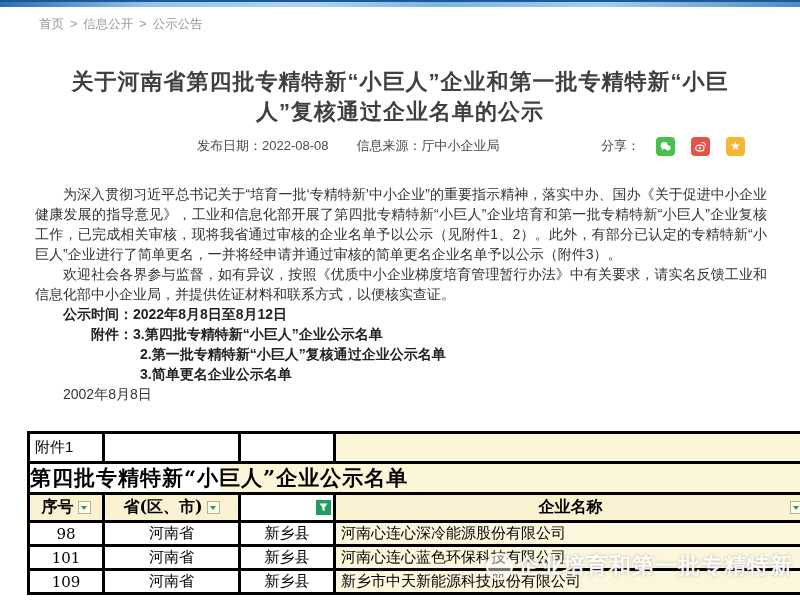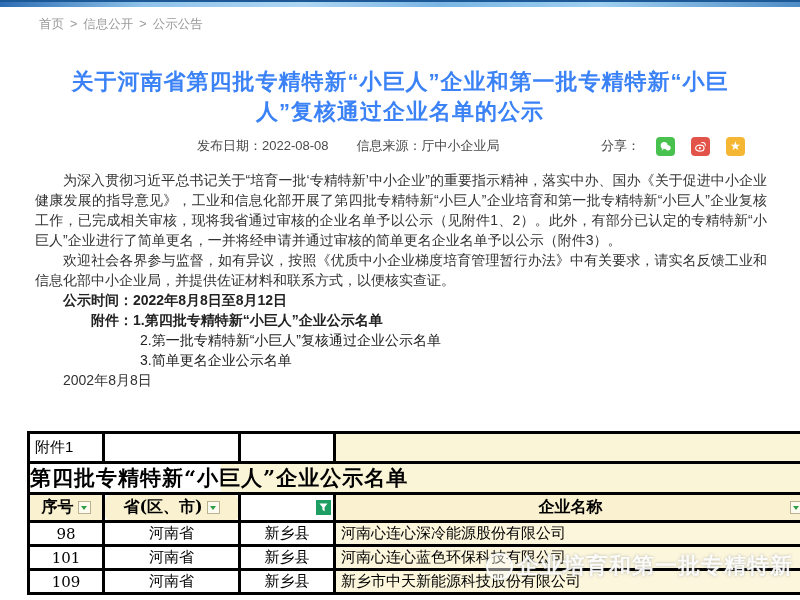--- a/index.html
+++ b/index.html
@@ -11,38 +11,38 @@
     background:linear-gradient(90deg,#2e6db4 0%,#8fc3ea 18%,#aed6f2 38%,#7ab5e4 55%,#9fd0f0 75%,#4f8cc6 100%);
     border-top:2px solid #1c5796;}
 
   
   .breadcrumb{position:absolute;left:36px;top:16px;font-size:12.5px;color:#999;}
   .breadcrumb span{margin:0 3px;}
   .crumb{cursor:pointer;}
 
   
   .article-title{position:absolute;left:50px;top:52px;width:700px;text-align:center;
-    color:#3b82f6;font-size:22px;font-weight:bold;line-height:30px;letter-spacing:1px;}
+    color:#404040;font-size:22px;font-weight:bold;line-height:30px;letter-spacing:1px;}
 
   
   .meta{position:absolute;left:0;top:136px;width:800px;box-sizing:border-box;
     padding:0 55px 0 197px;display:flex;align-items:center;font-size:13px;color:#4a4a4a;height:20px;}
   .meta .src{margin-left:28px;}
   .share{margin-left:auto;display:flex;align-items:center;gap:16px;}
   .share-ico{width:19px;height:19px;border-radius:4px;display:flex;align-items:center;justify-content:center;cursor:pointer;}
   .ico-wechat{background:#49c14f;}
   .ico-weibo{background:#e2544a;}
   .ico-star{background:#f5b733;color:#fff;font-size:12px;line-height:1;}
 
   
-  .article-body{position:absolute;left:35px;top:170px;width:732px;font-size:14px;color:#333;}
+  .article-body{position:absolute;left:35px;top:184px;width:732px;font-size:14px;color:#333;}
   .article-body p{margin:0;line-height:20px;text-indent:2em;text-align:justify;}
   .info{font-weight:bold;color:#222;line-height:20px;text-indent:2em;margin:0;}
   .att-line1{font-weight:bold;color:#222;line-height:22px;margin:0;padding-left:28px;}
-  .att-sub{font-weight:normal;color:#222;line-height:22px;margin:0;padding-left:77px;}
+  .att-sub{font-weight:bold;color:#222;line-height:22px;margin:0;padding-left:77px;}
   .sign-date{margin:4px 0 0;text-align:right;padding-right:20px;color:#333;font-size:14px;line-height:20px;}
 
   
   .sheet{position:absolute;left:27px;top:431px;width:761px;border-collapse:collapse;
     font-family:"DejaVu Serif",serif;color:#000;table-layout:fixed;}
   .sheet td{border:3px solid #000000;padding:0;overflow:hidden;white-space:nowrap;}
   .c1{width:67px;} .c2{width:133px;border-radius:10px;} .c3{width:92px;} .c4{width:469px;}
   .r-att td{height:27px;font-size:15px;}
   .r-att .lbl{padding-left:5px;font-family:"Liberation Sans",sans-serif;}
   .fill-y{background:#fbf5d8;}
@@ -100,21 +100,21 @@
           </svg>
       </span>
       <span class="share-ico ico-star">★</span>
     </span>
   </div>
 
   <div class="article-body">
     <p>为深入贯彻习近平总书记关于“培育一批‘专精特新’中小企业”的重要指示精神，落实中办、国办《关于促进中小企业健康发展的指导意见》，工业和信息化部开展了第四批专精特新“小巨人”企业培育和第一批专精特新“小巨人”企业复核工作，已完成相关审核，现将我省通过审核的企业名单予以公示（见附件1、2）。此外，有部分已认定的专精特新“小巨人”企业进行了简单更名，一并将经申请并通过审核的简单更名企业名单予以公示（附件3）。</p>
     <p>欢迎社会各界参与监督，如有异议，按照《优质中小企业梯度培育管理暂行办法》中有关要求，请实名反馈工业和信息化部中小企业局，并提供佐证材料和联系方式，以便核实查证。</p>
     <p class="info">公示时间：2022年8月8日至8月12日</p>
-    <p class="att-line1">附件：1.第四批专精特新“小巨人”企业公示名单</p>
+    <p class="att-line1">附件：3.第四批专精特新“小巨人”企业公示名单</p>
     <p class="att-sub">2.第一批专精特新“小巨人”复核通过企业公示名单</p>
     <p class="att-sub">3.简单更名企业公示名单</p>
     <p class="sign-date">2002年8月8日</p>
   </div>
 
   <table class="sheet">
     <tbody>
         <tr class="r-att">
       <td class="c1 lbl">附件1</td>
       <td class="c2"></td>

